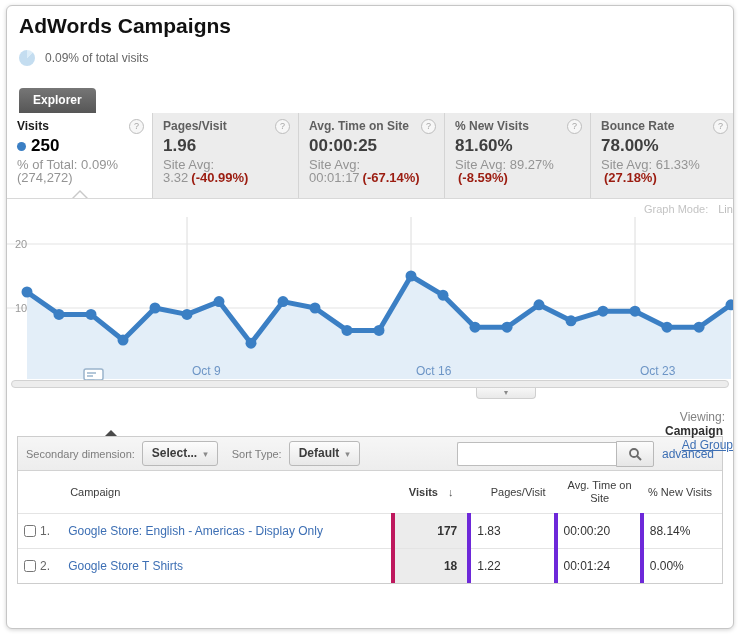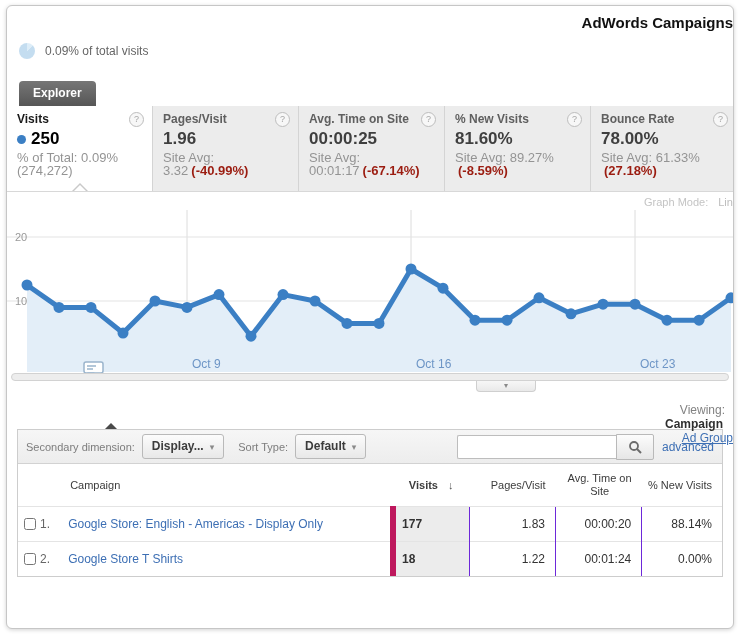--- a/index.html
+++ b/index.html
@@ -1,21 +1,21 @@
 <!DOCTYPE html>
 <html><head>
 <meta charset="utf-8">
 <style>
   html,body{margin:0;padding:0;background:#fff;font-family:"Liberation Sans","DejaVu Sans",sans-serif;}
   .stage{position:relative;width:740px;height:634px;overflow:hidden;background:#fff;}
   .panel{position:absolute;left:6px;top:5px;width:726px;height:622px;background:#fff;
          border:1px solid #c6c6c6;border-radius:6px;box-shadow:0 1px 4px rgba(0,0,0,.18);overflow:hidden;}
 
   
-  .title{margin:8px 0 0 12px;font-size:15px;font-weight:bold;color:#111;text-align:right;}
+  .title{margin:8px 0 0 12px;font-size:21px;font-weight:bold;color:#111;}
 
   
   .segrow{position:relative;margin:9px 0 0 12px;height:25px;}
   .seggroup{display:inline-flex;vertical-align:top;}
   .segbtn{height:23px;line-height:23px;padding:0 14px;font-size:12px;font-weight:bold;color:#3c3c3c;
           background:linear-gradient(#fbfbfb,#e6e6e6);border:1px solid #b4b4b4;border-left-width:0;cursor:pointer;}
   .segbtn:first-child{border-left-width:1px;border-radius:3px 0 0 3px;}
   .segbtn:last-child{border-radius:0 3px 3px 0;}
   .segbtn.active{background:linear-gradient(#6e6e6e,#515151);color:#fff;border-color:#4a4a4a;}
   .arrow{position:absolute;left:262px;top:4px;width:210px;height:16px;display:flex;align-items:center;}
@@ -102,22 +102,22 @@
   thead th{font-weight:normal;font-size:11px;color:#3c3c3c;padding:8px 6px;vertical-align:middle;background:#fff;}
   th.h-campaign{text-align:left;padding-left:8px;}
   th.h-visits{font-weight:bold;white-space:nowrap;}
   th.h-visits .sorticon{font-weight:normal;color:#555;margin-left:10px;}
   th.h-num{text-align:right;padding-right:10px;}
   th.h-time{text-align:center;line-height:13px;padding-right:4px;}
   tbody td{border-top:1px solid #e4e4e4;padding:10px 6px;}
   td.c-rank{color:#666;white-space:nowrap;padding-left:6px;}
   td.c-rank input{vertical-align:-2px;margin:0 4px 0 0;width:12px;height:12px;}
   td.c-campaign a{color:#3d6fb4;text-decoration:none;}
-  td.c-visits{background:#ececec;font-weight:bold;border-left:6px solid #be185d;padding-right:10px;}
-  td.c-num{text-align:right;border-left:1px solid #6d28d9;padding-right:10px;}
+  td.c-visits{background:#ececec;text-align:right;font-weight:bold;border-left:4px solid #be185d;padding-right:10px;}
+  td.c-num{text-align:left;border-left:4px solid #6d28d9;padding-right:10px;}
 </style>
 </head>
 <body>
 
 <div class="stage">
 <div class="panel">
 
   <div class="title">AdWords Campaigns</div>
 
 
@@ -254,21 +254,21 @@
     <span class="viewlabel">Viewing:</span>
     <span class="viewprimary">Campaign</span>
     <span class="viewsecondary">Ad Group</span>
     <span class="viewmarker"></span>
   </div>
 
   <div class="tablebox">
     <div class="toolbar">
       <span class="tb-label">Secondary dimension:</span>
       <span class="tb-btn">
-        <span>Display...</span><span class="dd">▾</span>
+        <span>Select...</span><span class="dd">▾</span>
       </span>
       <span class="tb-label">Sort Type:</span>
       <span class="tb-btn">
         <span>Default</span><span class="dd">▾</span>
       </span>
       <span class="tb-spacer"></span>
       <input class="searchbox" type="text" value="" style="">
       <span class="searchbtn">
         <svg width="14" height="14" viewBox="0 0 14 14">
           <circle cx="6" cy="6" r="4" fill="none" stroke="#6b6b6b" stroke-width="1.8"></circle>

